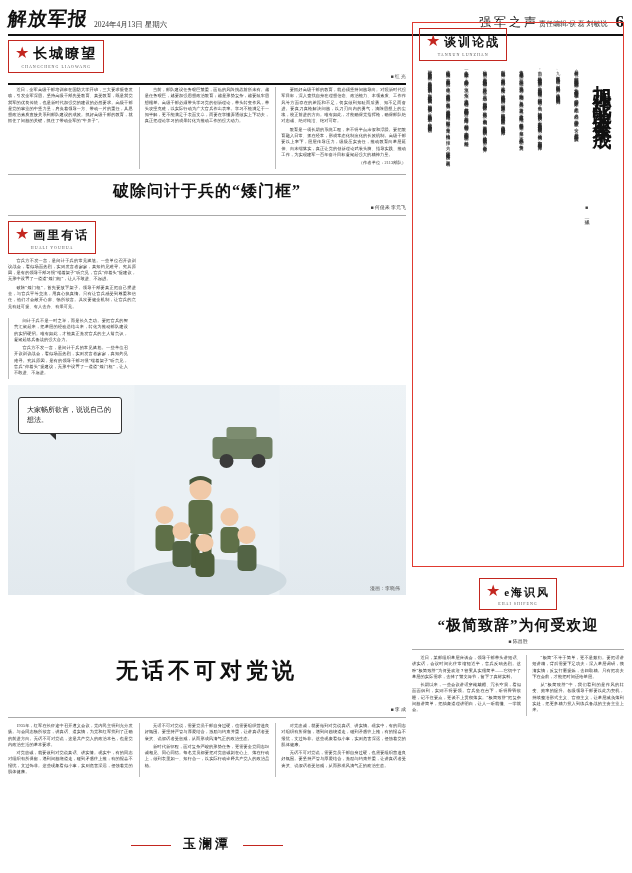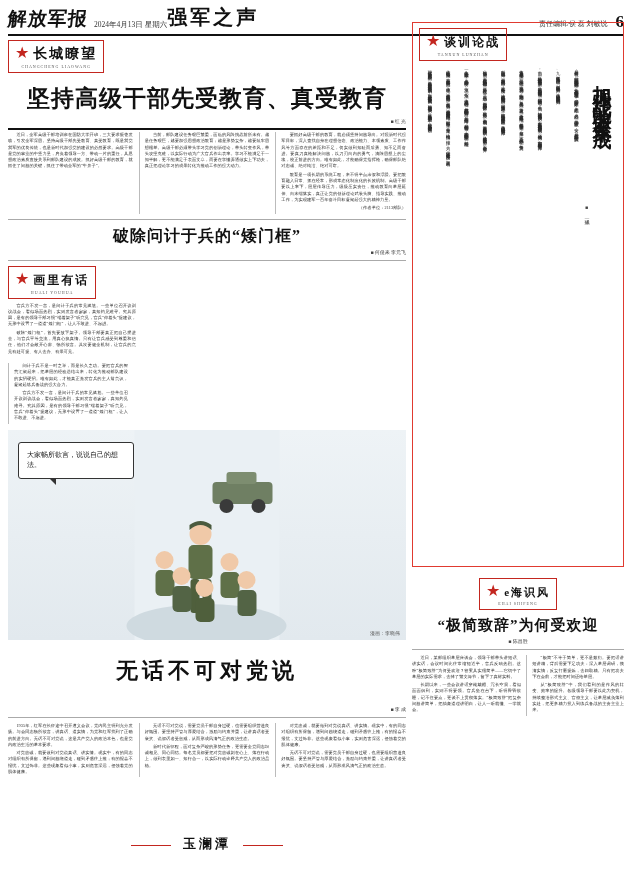--- a/index.html
+++ b/index.html
@@ -21,21 +21,21 @@
   }
   .logo {
     font-family:"Liberation Serif", serif;
     font-weight:bold; font-size:19px; letter-spacing:1px;
     color:#111;
     transform:skewX(-6deg);
     padding-right:6px;
   }
   .mast-date { font-size:7.5px; color:#333; padding-bottom:2px; }
   .mast-center {
-    flex:1; text-align:left; font-weight:bold; font-size:20px;
+    flex:1; text-align:right; font-weight:normal; font-size:12px;
     letter-spacing:3px; padding-bottom:1px;
   }
   .mast-right { font-size:7px; color:#333; padding-bottom:3px; text-align:left; }
   .pagenum { font-weight:bold; font-size:17px; margin-left:8px; padding-bottom:0px; }
 
   
   .body-text {
     font-size:4.2px;
     line-height:1.5;
     text-align:justify;
@@ -77,21 +77,21 @@
     margin:8px 0 20px 0;
   }
 
   
   .illus {
     position:relative; width:100%; height:210px;
     background:linear-gradient(#eef3f6, #e2e9ee);
     border:0; overflow:hidden;
   }
   .bubble {
-    position:absolute; left:10px; top:12px; width:116px; padding:7px 8px;
+    position:absolute; left:10px; top:12px; width:104px; padding:7px 8px;
     background:#fff; border:1px solid #333; border-radius:3px;
     font-size:7px; line-height:1.5; color:#111;
   }
   .bubble:after{
     content:""; position:absolute; left:30px; bottom:-7px;
     border-left:7px solid transparent; border-right:0px solid transparent;
     border-top:7px solid #333;
   }
   .illus-credit{ position:absolute; right:6px; bottom:4px; font-size:5px; color:#555;}
 
@@ -151,21 +151,20 @@
   <div class="left-area">
 
     <div>
       <div class="badge-box">
         <span class="star">★</span>
         <span class="zh">长城瞭望</span>
         <div class="en">CHANGCHENG LIAOWANG</div>
       </div>
     </div>
 
-    <div class="headline1">坚持高级干部先受教育、真受教育</div>
     <div class="byline">■ 红  光</div>
     <div class="dbl-line"></div>
 
     <div class="cols3">
       <div class="body-text">
         <p>近日，全军高级干部培训班在国防大学开班，三大要求振聋发聩，引发全军深思。坚持高级干部先受教育、真受教育，既是我党我军的优良传统，也是新时代加强党的建设的必然要求。高级干部是党的事业的中坚力量，肩负着领导一方、带动一片的重任，其思想政治素质直接关系到部队建设的成效。抓好高级干部的教育，就抓住了问题的关键，抓住了带动全军的“牛鼻子”。</p>
       </div>
       <div class="body-text vrule" style="padding-left:5px">
         <p>当前，部队建设任务艰巨繁重，面临的风险挑战前所未有。越是任务艰巨，越要加强思想政治教育；越是形势复杂，越要筑牢思想根基。高级干部必须带头学习党的创新理论，带头转变作风，带头攻坚克难，以实际行动为广大官兵作出表率。学习不能满足于一知半解，更不能满足于表面文章，而要在学懂弄通做实上下功夫，真正把理论学习的成果转化为推动工作的强大动力。</p>
       </div>

